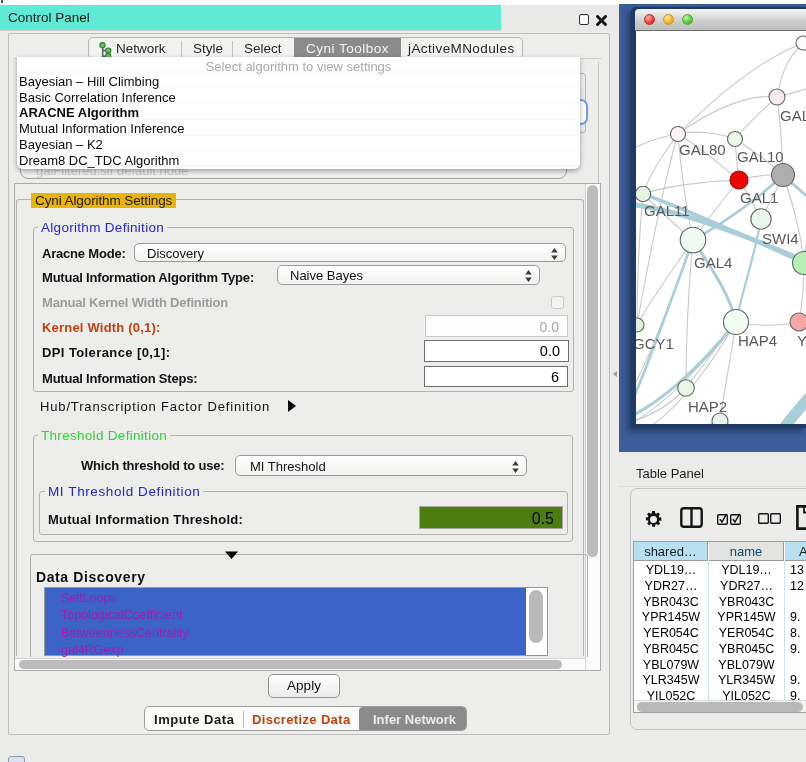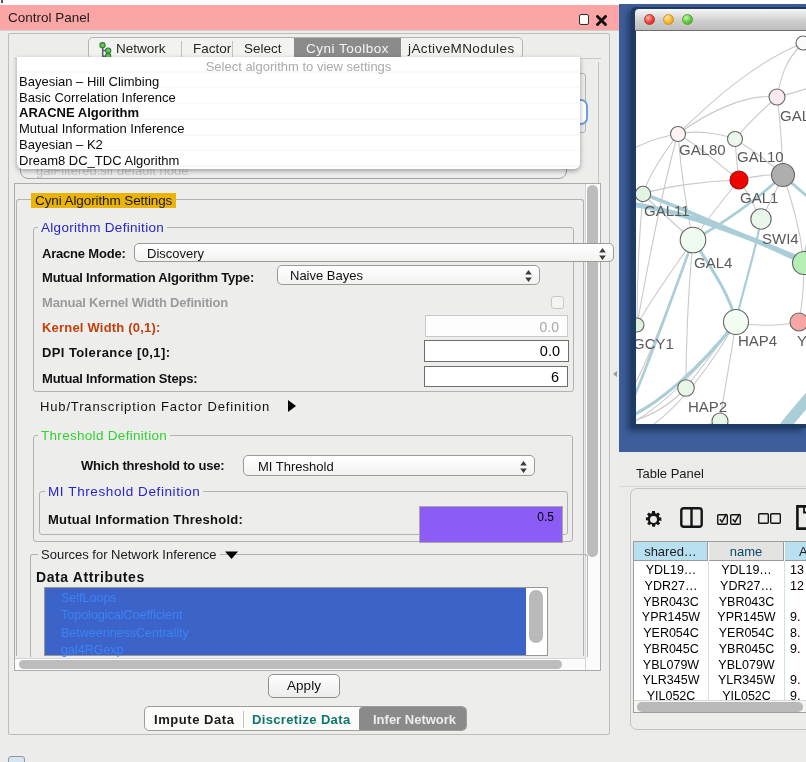--- a/index.html
+++ b/index.html
@@ -12,21 +12,21 @@
   .light { width:11px; height:11px; border-radius:50%; }
   .lb { font-size:13px; font-weight:bold; letter-spacing:-0.2px; color:#111; }
 </style>
 </head>
 <body>
 <div id="root">
 
   <div class="abs" style="left:0;top:0;width:806px;height:5px;background:#ffffff;"></div>
   <div class="abs" style="left:1px;top:0;width:2px;height:3px;background:#555;"></div>
 
-  <div class="abs" style="left:0;top:5px;width:619px;height:26px;background:#fca5a5;border-bottom:1px solid #cfcfcd;">
+  <div class="abs" style="left:0;top:5px;width:501px;height:26px;background:#5eead4;border-bottom:1px solid #cfcfcd;">
     <div class="abs" style="left:8px;top:5px;font-size:13.5px;color:#1c1c1c;">Control Panel</div>
 
     <div class="abs" style="left:579px;top:9px;width:10px;height:10.5px;border:1.6px solid #2e2e2e;border-radius:2px;background:#fdfdfd;"></div>
 
     <svg class="abs" style="left:596px;top:10px;" width="11" height="11" viewBox="0 0 11 11">
       <path d="M1.5 1.5 L9.5 9.5 M9.5 1.5 L1.5 9.5" stroke="#111" stroke-width="2.9" stroke-linecap="round"></path>
     </svg>
   </div>
 
   <div class="abs" style="left:0;top:31px;width:619px;height:731px;background:#ececeb;"></div>
@@ -40,42 +40,42 @@
     <div class="abs" style="left:92px;top:3px;width:1px;height:16px;background:#c2c2c0;"></div>
     <div class="abs" style="left:143px;top:3px;width:1px;height:16px;background:#c2c2c0;"></div>
 
     <svg class="abs" style="left:8px;top:3px;" width="15" height="17" viewBox="0 0 15 17">
       <path d="M5.7 6 L5.7 15.3 L10.5 15.3 M5.7 9.6 L10.5 9.6" stroke="#5a5f6b" stroke-width="1.5" fill="none"></path>
       <circle cx="5.5" cy="4.2" r="2.6" fill="#6cbf5e" stroke="#2c8030" stroke-width="1.1"></circle>
       <circle cx="11.2" cy="9.6" r="2.6" fill="#6cbf5e" stroke="#2c8030" stroke-width="1.1"></circle>
       <circle cx="11.1" cy="15" r="2.6" fill="#6cbf5e" stroke="#2c8030" stroke-width="1.1"></circle>
     </svg>
     <div class="abs" style="left:27px;top:3px;font-size:13.5px;color:#262626;">Network</div>
-    <div class="abs" style="left:104px;top:3px;font-size:13.5px;color:#262626;">Factor</div>
+    <div class="abs" style="left:104px;top:3px;font-size:13.5px;color:#262626;">Style</div>
     <div class="abs" style="left:155px;top:3px;font-size:13.5px;color:#262626;">Select</div>
     <div class="abs" style="left:217px;top:3px;font-size:13.5px;letter-spacing:0.5px;color:#f4f4f4;">Cyni Toolbox</div>
     <div class="abs" style="left:319px;top:3px;font-size:13.5px;letter-spacing:0.4px;color:#262626;">jActiveMNodules</div>
   </div>
 
   <div class="abs" style="left:14px;top:183px;width:587px;height:488px;border:1px solid #ababab;background:#ededec;"></div>
 
   <div class="abs" style="left:585px;top:184px;width:15px;height:486px;background:#fbfbfb;border-left:1px solid #d5d5d5;"></div>
   <div class="abs" style="left:587px;top:185px;width:11px;height:372px;background:#bcbcbc;border-radius:6px;"></div>
 
   <div class="abs" style="left:15px;top:658px;width:570px;height:12px;background:#fbfbfb;border-top:1px solid #d5d5d5;"></div>
   <div class="abs" style="left:19px;top:660px;width:543px;height:9px;background:#bcbcbc;border-radius:5px;"></div>
 
   <div class="abs" style="left:16px;top:199px;width:568px;height:457px;border:1px solid #b2b2b0;border-bottom:none;border-radius:3px 3px 0 0;"></div>
   <div class="abs" style="left:31px;top:193px;background:#eab308;padding:0 4px;font-size:13.5px;letter-spacing:-0.1px;color:#1a1a1a;">Cyni Algorithm Settings</div>
 
   <div class="abs" style="left:33px;top:227px;width:541px;height:165px;border:1px solid #b2b2b0;border-radius:3px;"></div>
   <div class="abs" style="left:38px;top:220px;background:#ededec;padding:0 3px;font-size:13.5px;letter-spacing:0.3px;color:#2525cd;">Algorithm Definition</div>
 
   <div class="abs lb" style="left:42px;top:246px;">Aracne Mode:</div>
-  <div class="abs combo" style="left:134px;top:243px;width:480px;height:19px;">
+  <div class="abs combo" style="left:134px;top:243px;width:432px;height:19px;">
     <span style="position:absolute;left:12px;top:2px;font-size:13px;color:#111;">Discovery</span>
     <svg class="ar" width="9" height="14" viewBox="0 0 9 14">
         <path d="M4.5 1 L7.8 5.5 L1.2 5.5 Z M4.5 13 L7.8 8.5 L1.2 8.5 Z" fill="#3d3d3d"></path>
       </svg>
   </div>
   <div class="abs lb" style="left:42px;top:270px;">Mutual Information Algorithm Type:</div>
   <div class="abs combo" style="left:277px;top:265px;width:263px;height:20px;">
     <span style="position:absolute;left:12px;top:2px;font-size:13px;color:#111;">Naive Bayes</span>
     <svg class="ar" width="9" height="14" viewBox="0 0 9 14">
         <path d="M4.5 1 L7.8 5.5 L1.2 5.5 Z M4.5 13 L7.8 8.5 L1.2 8.5 Z" fill="#3d3d3d"></path>
@@ -96,42 +96,41 @@
 
   <div class="abs" style="left:40px;top:399px;font-size:13px;letter-spacing:0.85px;color:#111;">Hub/Transcription Factor Definition</div>
   <svg class="abs" style="left:286px;top:399px;" width="12" height="14" viewBox="0 0 12 14">
       <path d="M2 1 L10 7 L2 13 Z" fill="#000"></path>
     </svg>
 
   <div class="abs" style="left:33px;top:435px;width:540px;height:107px;border:1px solid #b2b2b0;border-radius:3px;"></div>
   <div class="abs" style="left:38px;top:428px;background:#ededec;padding:0 3px;font-size:13.5px;letter-spacing:0.3px;color:#2fd32f;">Threshold Definition</div>
 
   <div class="abs lb" style="left:81px;top:458px;text-align:center;">Which threshold to use:</div>
-  <div class="abs combo" style="left:235px;top:455px;width:292px;height:21px;margin-left:8px;">
+  <div class="abs combo" style="left:235px;top:455px;width:292px;height:21px;">
     <span style="position:absolute;left:14px;top:3px;font-size:13px;color:#111;">MI Threshold</span>
     <svg class="ar" width="9" height="14" viewBox="0 0 9 14" style="top:4px;">
         <path d="M4.5 1 L7.8 5.5 L1.2 5.5 Z M4.5 13 L7.8 8.5 L1.2 8.5 Z" fill="#3d3d3d"></path>
       </svg>
   </div>
 
   <div class="abs" style="left:39px;top:491px;width:529px;height:44px;border:1px solid #b2b2b0;border-radius:3px;"></div>
   <div class="abs" style="left:45px;top:484px;background:#ededec;padding:0 3px;font-size:13.5px;letter-spacing:0.6px;color:#2525cd;">MI Threshold Definition</div>
   <div class="abs lb" style="left:48px;top:512px;letter-spacing:0.25px;">Mutual Information Threshold:</div>
-  <div class="abs" style="left:419px;top:506px;width:144px;height:37px;background:#8b5cf6;border:1px solid #a8a8a6;font-size:12px;color:#000;text-align:right;padding:3px 8px 0 0;">0.5</div>
+  <div class="abs" style="left:419px;top:506px;width:144px;height:23px;background:#4d7c0f;border:1px solid #a8a8a6;font-size:16px;color:#000;text-align:right;padding:3px 8px 0 0;">0.5</div>
 
   <div class="abs" style="left:30px;top:554px;width:558px;height:103px;border:1px solid #b2b2b0;border-bottom:none;border-radius:3px 3px 0 0;"></div>
-  <div class="abs" style="left:38px;top:547px;background:#ededec;padding:0 3px;font-size:13px;letter-spacing:0px;color:#1a1a1a;">Sources for Network Inference</div>
   <svg class="abs" style="left:224px;top:550px;" width="15" height="10" viewBox="0 0 15 10">
       <path d="M1 1.5 L14 1.5 L7.5 9 Z" fill="#000"></path>
     </svg>
-  <div class="abs" style="left:36px;top:569px;font-size:14px;font-weight:bold;letter-spacing:0.6px;color:#111;">Data Attributes</div>
+  <div class="abs" style="left:36px;top:569px;font-size:14px;font-weight:bold;letter-spacing:0.6px;color:#111;">Data Discovery</div>
 
   <div class="abs" style="left:44px;top:587px;width:504px;height:69px;border:1px solid #979795;background:#fff;">
     <div class="abs" style="left:0;top:0;width:481px;height:67px;background:#3c64c8;"></div>
-    <div class="abs" style="left:16px;top:2px;font-size:12.5px;color:#3b82f6;line-height:17.3px;">SelfLoops<br>TopologicalCoefficient<br>BetweennessCentrality<br>gal4RGexp</div>
+    <div class="abs" style="left:16px;top:2px;font-size:12.5px;color:#a21caf;line-height:17.3px;">SelfLoops<br>TopologicalCoefficient<br>BetweennessCentrality<br>gal4RGexp</div>
     <div class="abs" style="left:484px;top:2px;width:14px;height:53px;background:#b9b9b9;border-radius:7px;"></div>
   </div>
 
   <div class="abs" style="left:268px;top:674px;width:72px;height:24px;background:linear-gradient(#ffffff,#ececec);border:1px solid #8f8f8d;border-radius:5px;text-align:center;font-size:13.5px;color:#111;padding-top:3px;">Apply</div>
 
   <div class="abs" style="left:14px;top:58px;width:587px;height:1px;background:#c9c9c7;"></div>
   <div class="abs" style="left:300px;top:73px;width:286px;height:60px;border:1px solid #b7b7b5;border-radius:3px;"></div>
   <div class="abs" style="left:320px;top:99px;width:268px;height:26px;border:2.5px solid #6ba1d8;border-radius:7px;background:#fff;"></div>
   <div class="abs" style="left:20px;top:136px;width:547px;height:43px;border:1px solid #a3a3a1;border-radius:8px;background:linear-gradient(#ffffff,#ededed);">
     <div class="abs" style="left:15px;top:26px;font-size:13px;color:#c6c6c6;white-space:nowrap;">galFiltered.sif default node</div>
@@ -140,21 +139,21 @@
 
   <div class="abs" style="left:17px;top:57px;width:563px;height:112px;background:repeating-linear-gradient(#ffffff 0px,#ffffff 14.2px,#f6f9fc 14.2px,#f6f9fc 15.7px);border-radius:0 0 6px 6px;box-shadow:0 2px 5px rgba(0,0,0,0.35);">
     <div style="position:absolute;left:0;top:2px;width:100%;text-align:center;font-size:13px;color:#ababab;">Select algorithm to view settings</div>
     <div style="position:absolute;left:2px;top:17px;font-size:13px;color:#0a0a0a;line-height:15.7px;white-space:nowrap;">Bayesian – Hill Climbing<br>Basic Correlation Inference<br><b>ARACNE Algorithm</b><br>Mutual Information Inference<br>Bayesian – K2<br>Dream8 DC_TDC Algorithm</div>
   </div>
 
   <div class="abs" style="left:144px;top:706px;width:323px;height:25px;background:#fbfbfa;border:1px solid #9d9d9b;border-radius:5px;overflow:hidden;">
     <div class="abs" style="left:214px;top:0;width:109px;height:25px;background:#8a8a8a;border-radius:4px;"></div>
     <div class="abs" style="left:98px;top:4px;width:1px;height:17px;background:#c2c2c0;"></div>
     <div class="abs" style="left:9px;top:5px;font-size:13px;font-weight:bold;letter-spacing:0.55px;color:#1b1b1b;">Impute Data</div>
-    <div class="abs" style="left:107px;top:5px;font-size:13px;font-weight:bold;letter-spacing:0.35px;color:#0f766e;">Discretize Data</div>
+    <div class="abs" style="left:107px;top:5px;font-size:13px;font-weight:bold;letter-spacing:0.35px;color:#c2410c;">Discretize Data</div>
     <div class="abs" style="left:228px;top:5px;font-size:13px;font-weight:bold;color:#ececec;">Infer Network</div>
   </div>
 
   <div class="abs" style="left:613px;top:371px;width:0;height:0;border-top:3px solid transparent;border-bottom:3px solid transparent;border-right:4px solid #9a9a9a;"></div>
 
   <div class="abs" style="left:619px;top:4px;width:187px;height:448px;background:#3d5e9a;"></div>
 
   <div class="abs" style="left:631px;top:7px;width:175px;height:421px;background:#1f3a63;border-radius:5px 0 0 0;box-shadow:-3px 3px 6px rgba(10,25,55,0.55);"></div>
 
   <div class="abs" style="left:635px;top:9px;width:171px;height:22px;background:linear-gradient(#f7f7f7,#cfcfcf 55%,#bdbdbd);border-bottom:1px solid #6e6e6e;border-radius:4px 0 0 0;">

